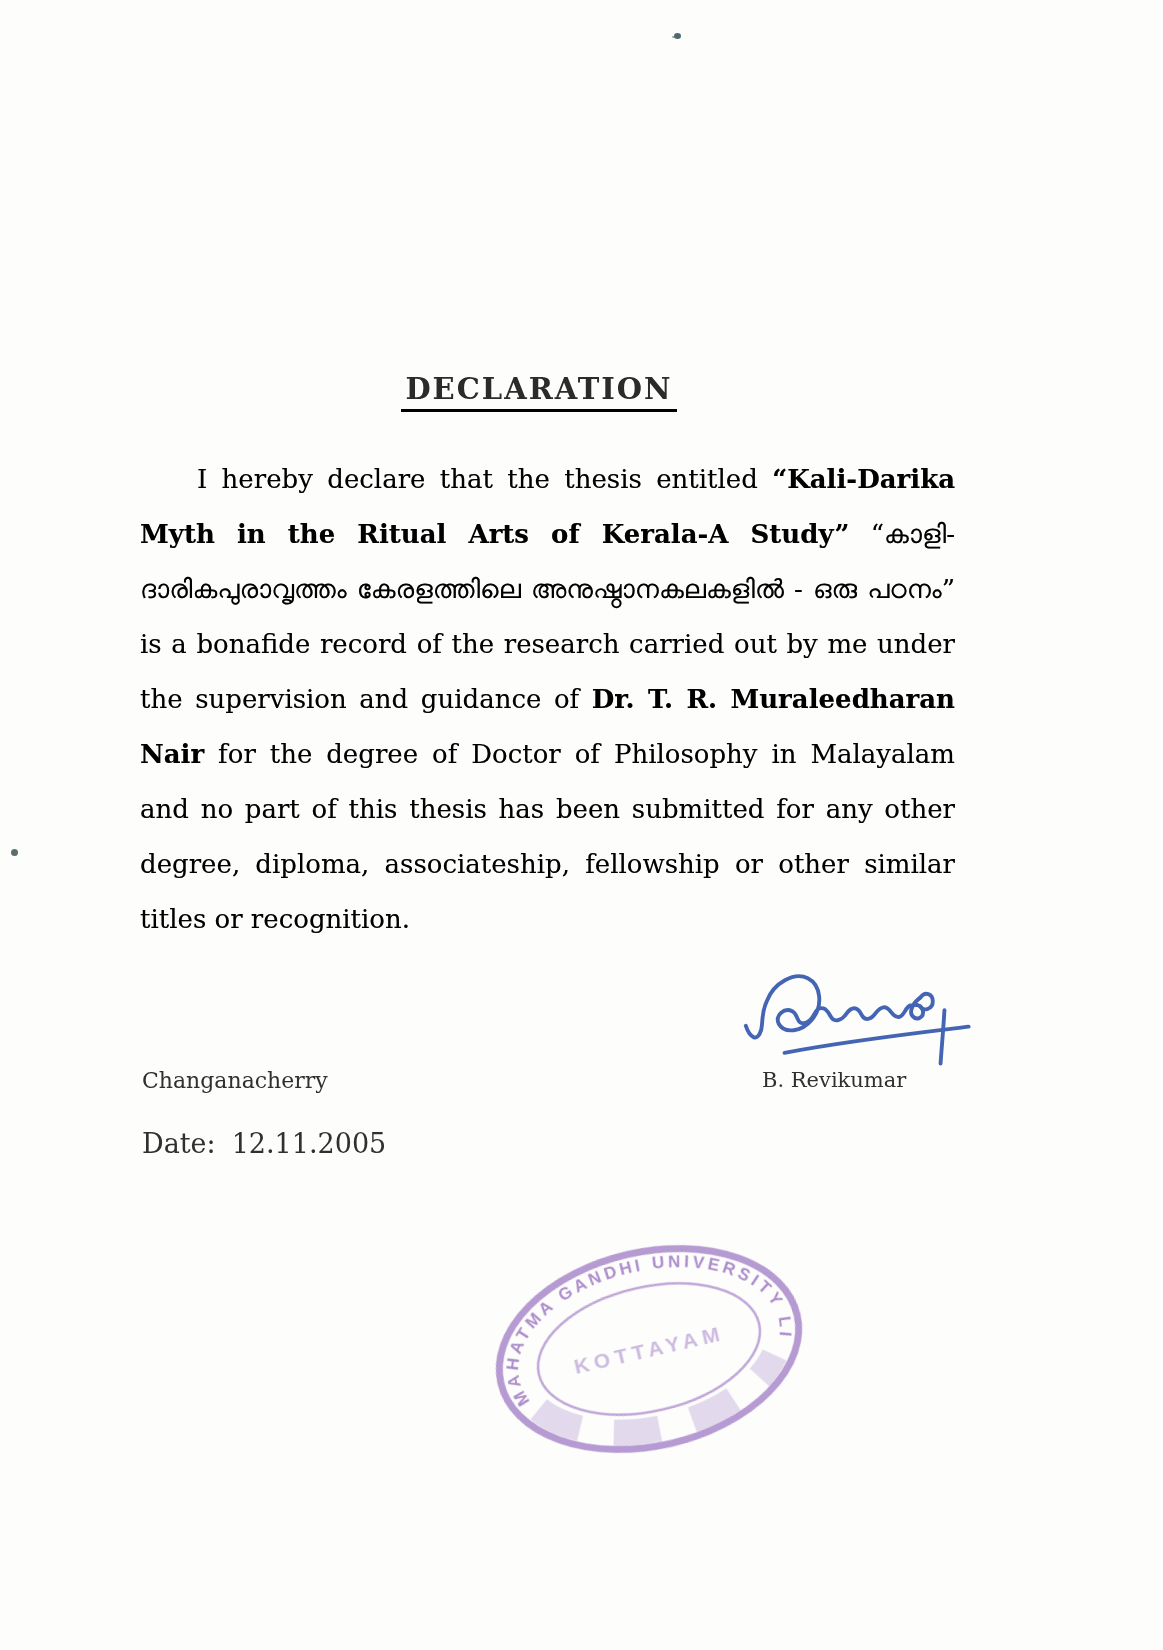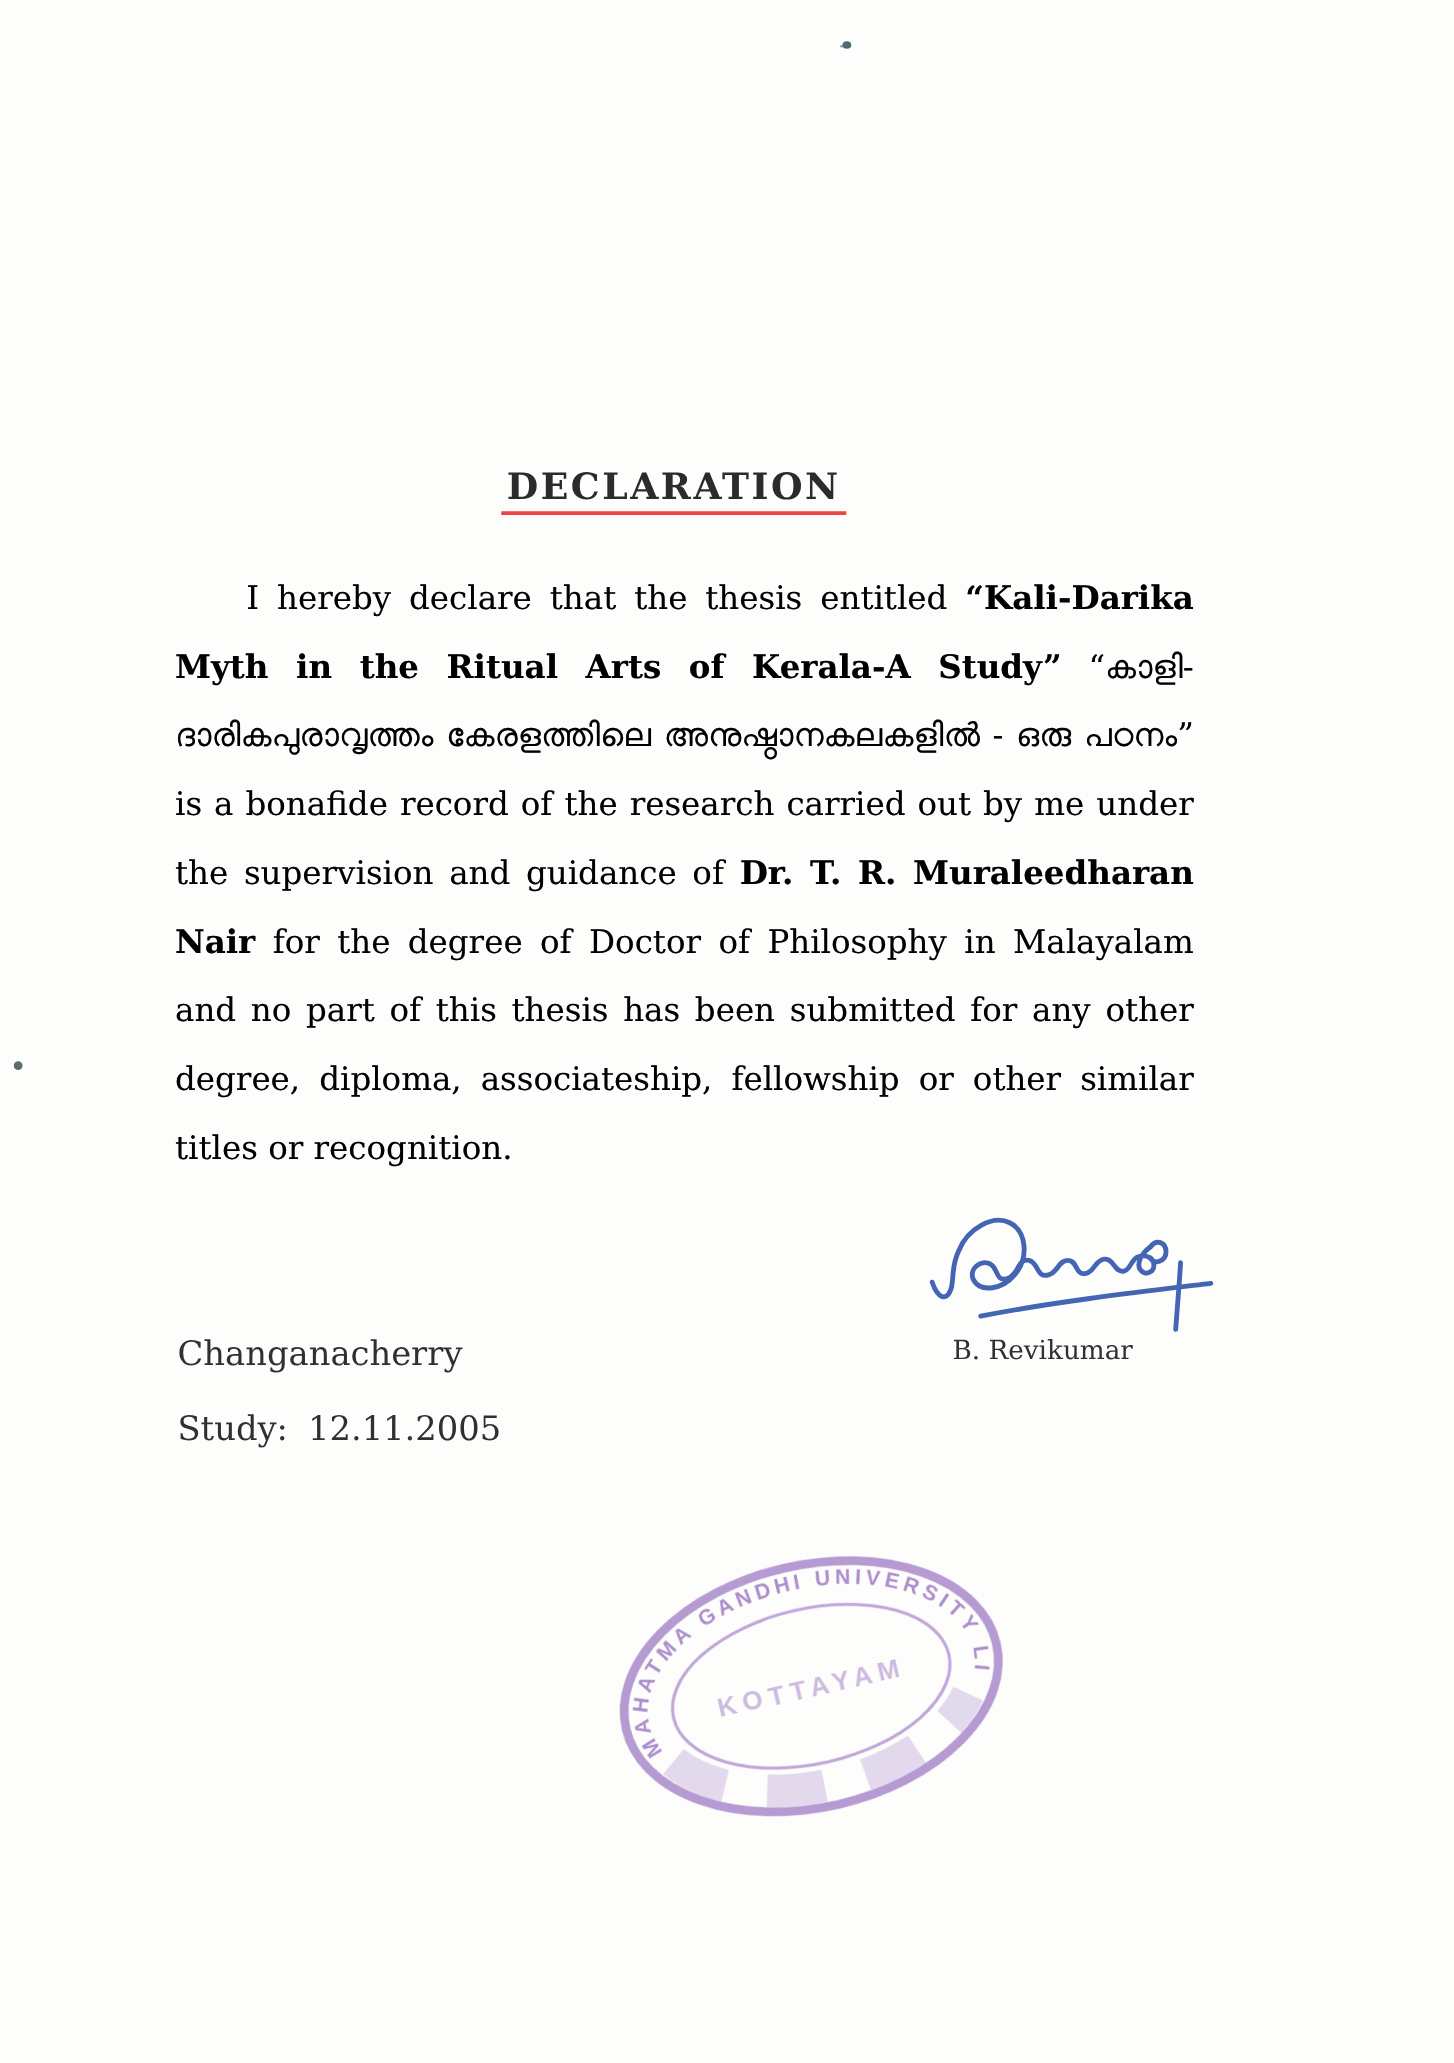--- a/index.html
+++ b/index.html
@@ -23,42 +23,42 @@
     left: 0;
     width: 1078px; 
     text-align: center;
   }
   .title {
     display: inline-block;
     font-size: 29px;
     font-weight: bold;
     letter-spacing: 2px;
     color: #2b2b2b;
-    border-bottom: 3px solid #ef4444;
+    border-bottom: 3px solid #000000;
     padding: 0 4px 3px 4px;
   }
   .body-text {
     position: absolute;
     top: 452px;
     left: 140px;
     width: 815px;
     margin: 0;
     font-size: 26px;
     line-height: 55px;
     text-align: justify;
     text-indent: 57px;
     color: #000000;
     text-shadow: 0 0 0.5px rgba(40,40,40,0.45);
   }
   .body-text .bold { font-weight: bold; }
   .footer-place {
     position: absolute;
     top: 1068px;
     left: 142px;
-    font-size: 27px;
+    font-size: 22px;
     color: #303030;
   }
   .footer-date {
     position: absolute;
     top: 1128px;
     left: 142px;
     font-size: 27px;
     color: #303030;
   }
   .footer-date .label { margin-right: 16px; }
@@ -121,21 +121,21 @@
     <g stroke-width="4" stroke-linecap="round" stroke-linejoin="round" fill="none">
       <path d="M8,64 C12,76 20,82 24,68 C26,58 24,50 30,38 C37,20 58,8 72,15 C86,22 88,44 76,58 C66,70 48,73 42,62 C38,53 48,45 56,49 C63,53 60,64 70,61 C80,58 78,44 88,46 C96,48 94,61 104,58 C112,56 112,46 120,46 C128,46 126,58 134,57 C142,56 142,46 150,45 C158,44 158,56 166,55 C172,54 172,45 178,43 C185,41 191,44 191,50 C191,56 184,59 180,54 C176,49 181,40 188,35" stroke="#3558ae"></path>
       <path d="M188,35 C193,28 201,31 201,39 C201,47 191,50 188,44" stroke="#3558ae"></path>
       <path d="M48,92 C110,80 180,72 238,65" stroke="#3558ae"></path>
       <path d="M213,48 C212,66 210,88 209,103" stroke="#3558ae"></path>
     </g>
   </svg>
 
   <div class="footer-place">Changanacherry</div>
   <div class="footer-date">
-    <span class="label">Study:</span><span>12.11.2005</span>
+    <span class="label">Date:</span><span>12.11.2005</span>
   </div>
   <div class="footer-signatory">B. Revikumar</div>
 
   <svg class="stamp-svg" viewBox="0 0 322 212">
     <defs>
       <path id="stampArc" d="M 35,132 A 133,79 0 1 1 287,132" fill="none"></path>
     </defs>
 
     <ellipse cx="161" cy="106" rx="152" ry="97" fill="none" stroke-width="7" opacity="0.75" stroke="#8a5cb8"></ellipse>
 

